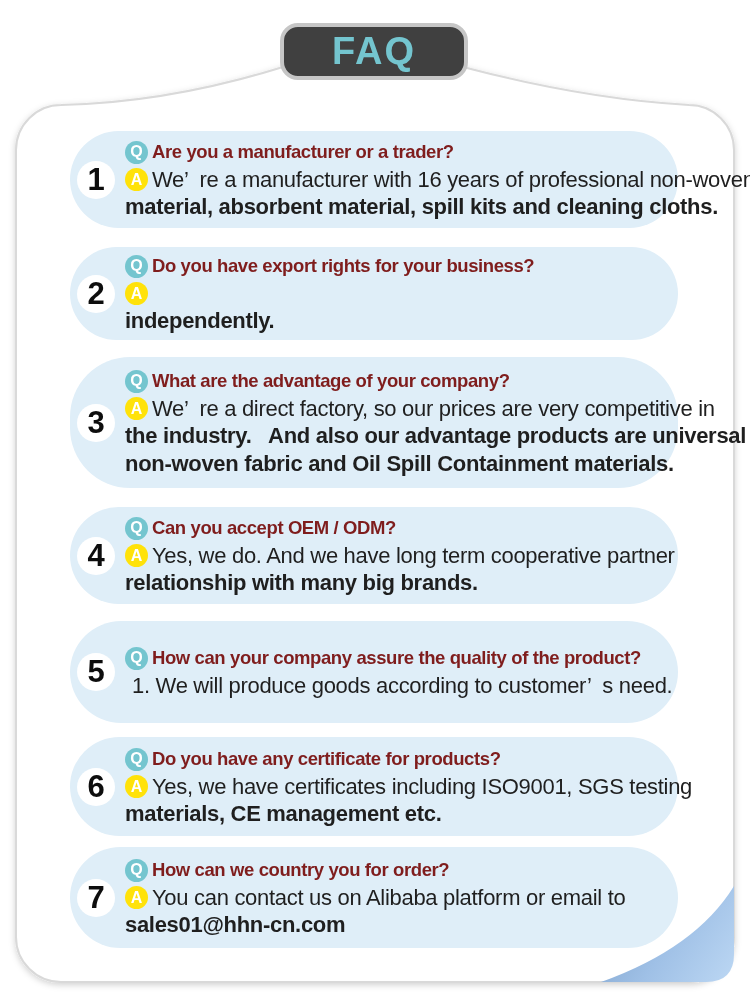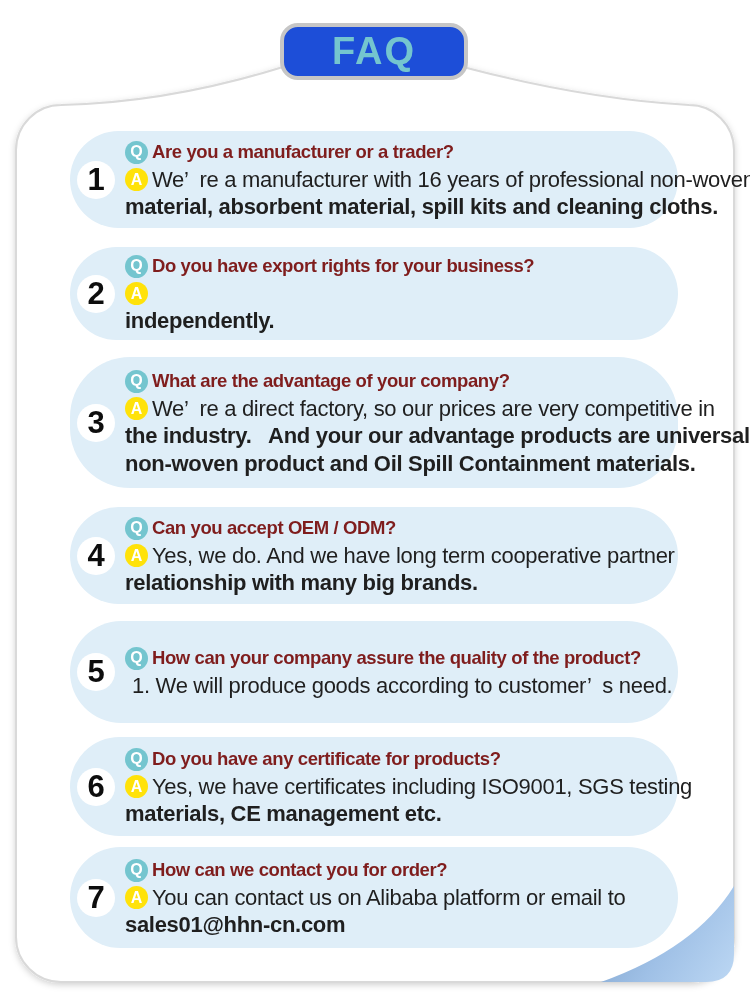--- a/index.html
+++ b/index.html
@@ -7,21 +7,21 @@
     width:750px;height:1003px;position:relative;overflow:hidden;
     background:#ffffff;
     font-family:"Liberation Sans","DejaVu Sans",sans-serif;
   }
   
   #shape-layer{position:absolute;left:0;top:0;width:750px;height:1003px;}
   
   .faq-badge{
     position:absolute;left:280px;top:23px;width:188px;height:57px;
     box-sizing:border-box;border:4px solid #c6c6c6;border-radius:18px;
-    background:#1d4ed8;
+    background:#404040;
     display:flex;align-items:center;justify-content:center;
     font-size:38px;font-weight:bold;letter-spacing:2px;color:#74c5cf;
     z-index:3;
   }
   
   .pill{
     position:absolute;left:70px;width:608px;
     background:#dfeef8;border-radius:60px;z-index:2;
   }
   .p1{top:131px;height:97px;}
@@ -104,22 +104,22 @@
   </div>
 </div>
 
 <div class="pill p3">
   <div class="num-circle">
       <span>3</span>
     </div>
   <div class="lines">
     <div class="row"><span class="icon qi">Q</span><span class="qt">What are the advantage of your company?</span></div>
     <div class="row"><span class="icon ai">A</span><span class="at">We’  re a direct factory, so our prices are very competitive in</span></div>
-    <div class="row cont"><span class="at">the industry.   And your our advantage products are universal</span></div>
-    <div class="row cont"><span class="at">non-woven product and Oil Spill Containment materials.</span></div>
+    <div class="row cont"><span class="at">the industry.   And also our advantage products are universal</span></div>
+    <div class="row cont"><span class="at">non-woven fabric and Oil Spill Containment materials.</span></div>
   </div>
 </div>
 
 <div class="pill p4">
   <div class="num-circle">
       <span>4</span>
     </div>
   <div class="lines">
     <div class="row"><span class="icon qi">Q</span><span class="qt">Can you accept OEM / ODM?</span></div>
     <div class="row"><span class="icon ai">A</span><span class="at">Yes, we do. And we have long term cooperative partner</span></div>
@@ -146,17 +146,17 @@
     <div class="row"><span class="icon ai">A</span><span class="at">Yes, we have certificates including ISO9001, SGS testing</span></div>
     <div class="row cont"><span class="at">materials, CE management etc.</span></div>
   </div>
 </div>
 
 <div class="pill p7">
   <div class="num-circle">
       <span>7</span>
     </div>
   <div class="lines">
-    <div class="row"><span class="icon qi">Q</span><span class="qt">How can we contact you for order?</span></div>
+    <div class="row"><span class="icon qi">Q</span><span class="qt">How can we country you for order?</span></div>
     <div class="row"><span class="icon ai">A</span><span class="at">You can contact us on Alibaba platform or email to</span></div>
     <div class="row cont"><span class="at">sales01@hhn-cn.com</span></div>
   </div>
 </div>
 
 </body></html>

